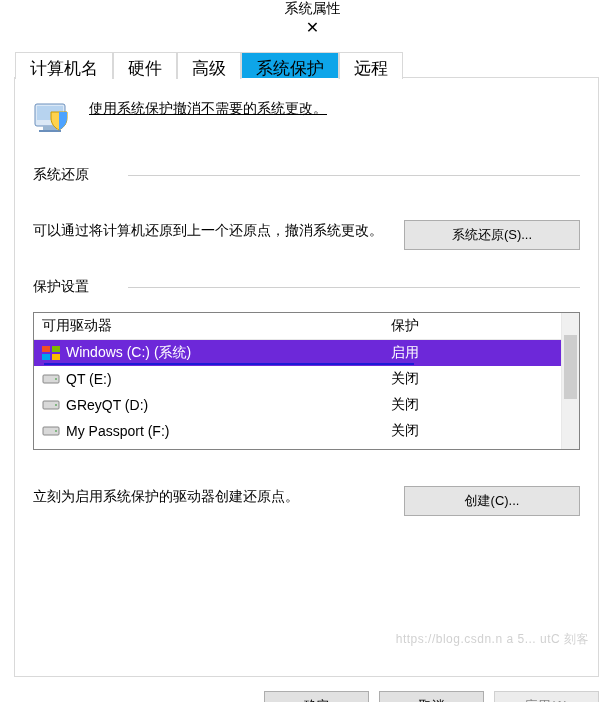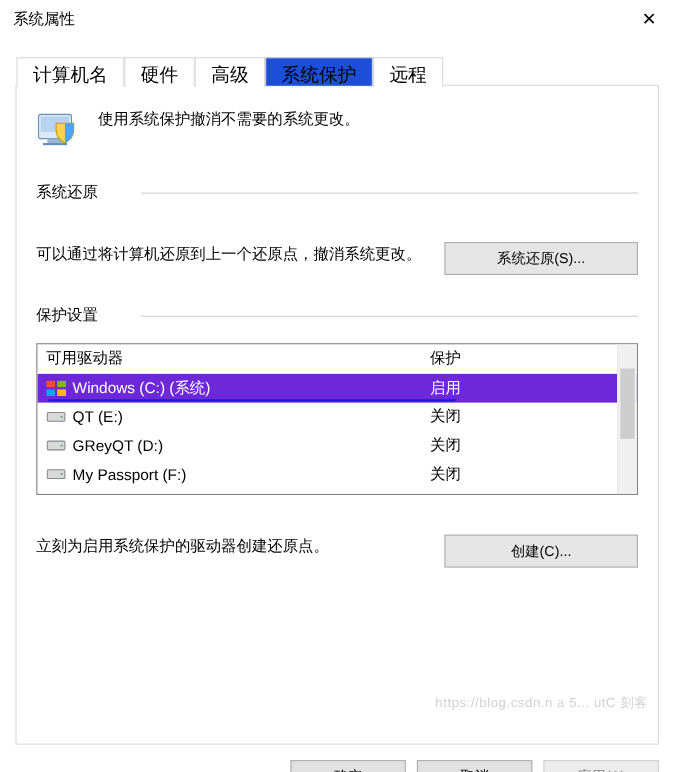--- a/index.html
+++ b/index.html
@@ -1,30 +1,30 @@
 <!DOCTYPE html>
 <html><head>
 <meta charset="utf-8">
 <style>
 * { box-sizing: border-box; font-family: "Microsoft YaHei", "Segoe UI", sans-serif; }
 body { margin: 0; background: #fff; width: 613px; height: 702px; overflow: hidden; }
 
-.titlebar { display: flex; align-items: center; justify-content: space-between; height: 36px; padding: 0 0 0 12px; border-bottom: 1px solid #fff; }
+.titlebar { display: flex; align-items: center; justify-content: space-between; height: 36px; padding: 0 0 0 12px; border-bottom: 1px solid #fff; flex-direction: column; }
 .titlebar .title { font-size: 14px; }
 .close-btn { width: 46px; height: 34px; display: flex; align-items: center; justify-content: center; font-size: 16px; cursor: pointer; }
 
 .content-wrap { padding: 14px 14px 0 14px; }
 .tab-panel { border: 1px solid #d9d9d9; background: #fff; position: relative; padding: 20px 18px 18px 18px; min-height: 600px; }
 
 .tab-strip { position: absolute; top: -27px; left: 0; display: flex; height: 27px; }
 .tab { border: 1px solid #d9d9d9; border-bottom: none; background: #fff; font-size: 17px; padding: 4px 14px; margin-right: 0px; cursor: pointer; position: relative; top: 1px; }
-.tab.active { background: #1d4ed8; z-index: 2; border-bottom: 1px solid #fff; }
+.tab.active { background: #0ea5e9; z-index: 2; border-bottom: 1px solid #fff; }
 .tab:not(.active) { background: #fff; }
 
-.intro-row { display: flex; align-items: flex-start; gap: 14px; margin-bottom: 28px; }
+.intro-row { display: flex; align-items: flex-start; gap: 14px; margin-bottom: 28px; text-decoration: underline; }
 .shield-icon { width: 42px; height: 40px; flex: none; }
 .intro-text { font-size: 14px; padding-top: 2px; }
 
 .section-header { display: flex; align-items: center; margin-bottom: 16px; gap: 31px; }
 .section-title { font-size: 14px; white-space: nowrap; margin-right: 8px; }
 .section-line { flex: 1; height: 1px; background: #d0d0d0; }
 
 .row-2col { display: flex; align-items: flex-start; gap: 16px; margin-bottom: 28px; margin-top: 36px; }
 .row-2col .desc { flex: 1; font-size: 14px; line-height: 1.5; }
 .row-2col .btn-cell { width: 176px; flex: none; }

